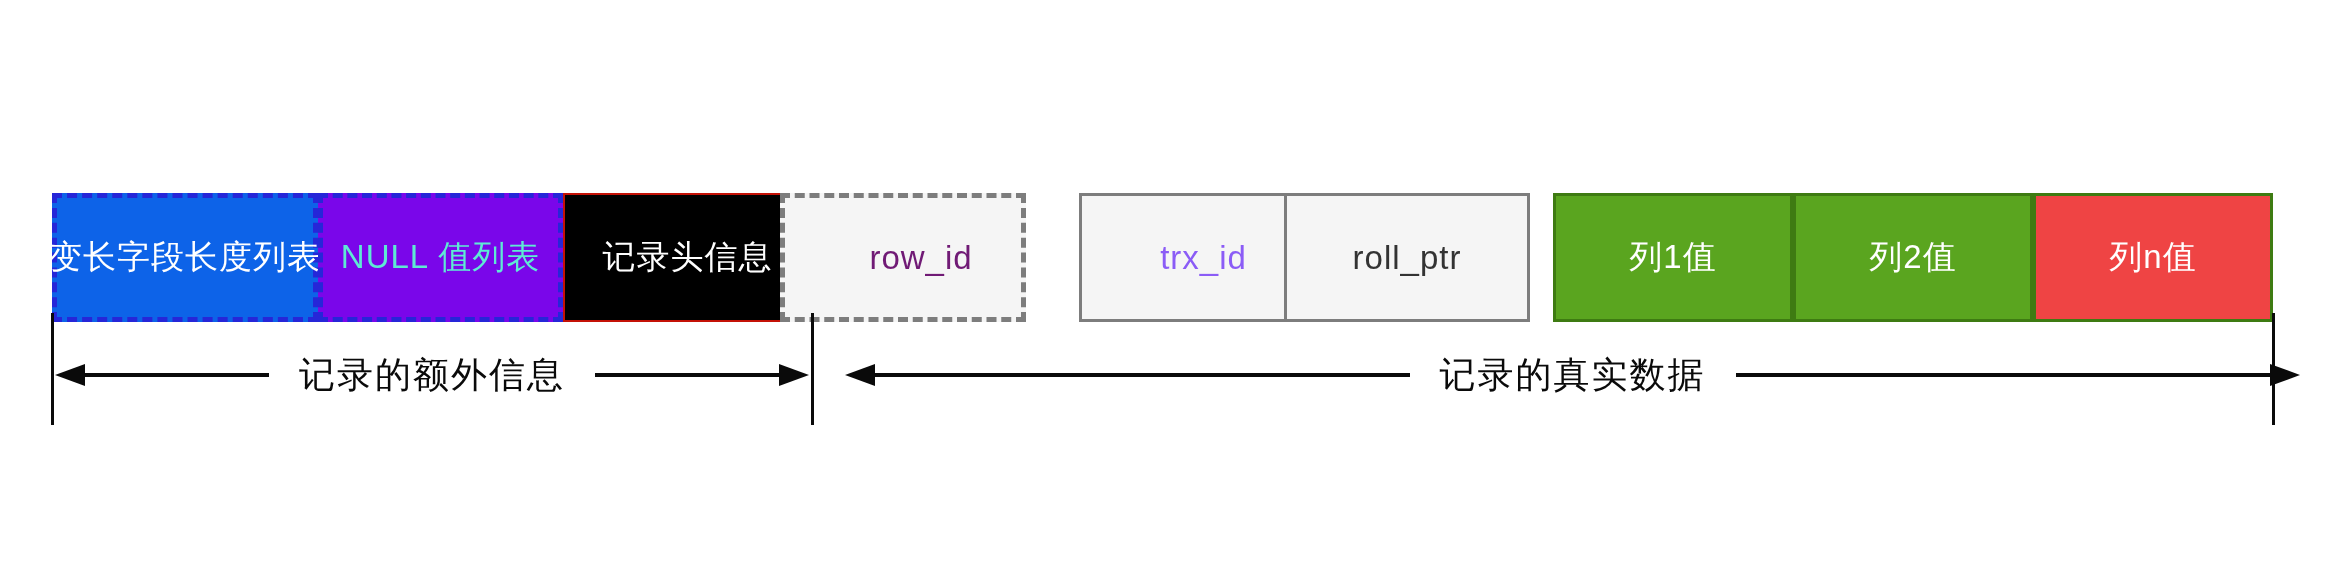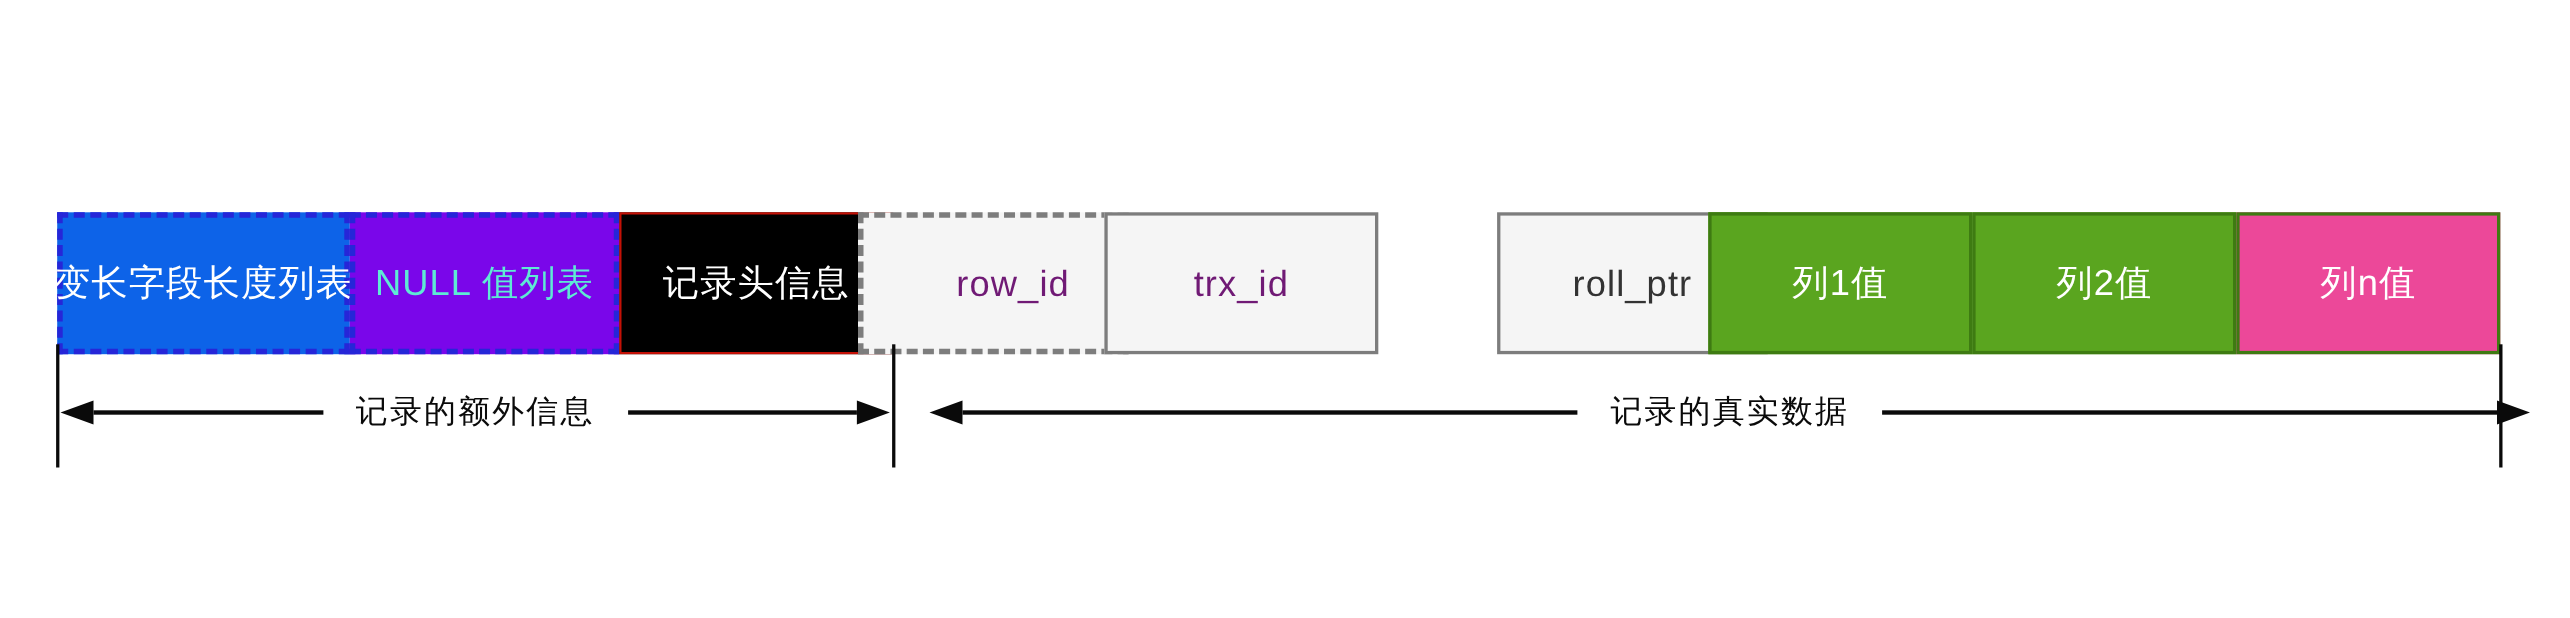--- a/index.html
+++ b/index.html
@@ -52,21 +52,21 @@
     height: 0;
     border-top: 11px solid transparent;
     border-bottom: 11px solid transparent;
     flex: none;
   }
   .arrow-head.left  { border-right: 30px solid #0a0a0a; }
   .arrow-head.right { border-left: 30px solid #0a0a0a; }
   .span-label {
     flex: none;
     padding: 0 30px;
-    font-size: 29px;
+    font-size: 36px;
     color: #0a0a0a;
     letter-spacing: 2px;
     white-space: nowrap;
   }
   .tick {
     position: absolute;
     width: 3px;
     background: #0a0a0a;
   }
 </style>
@@ -79,33 +79,33 @@
     </div>
     <div class="cell" style="left: 266px; width: 245px; background: rgb(122, 6, 234); color: #5eead4; border: 5px dashed rgb(38, 38, 216);">
       <span>NULL 值列表</span>
     </div>
     <div class="cell" style="left: 511px; width: 249px; background: #000000; color: rgb(255, 255, 255); border: 2px solid rgb(196, 17, 6);">
       <span>记录头信息</span>
     </div>
     <div class="cell" style="left: 728px; width: 246px; background: rgb(245, 245, 245); color: #701a75; border: 5px dashed rgb(125, 125, 125); padding-left: 36px;">
       <span>row_id</span>
     </div>
-    <div class="cell" style="left: 952px; width: 249px; background: rgb(245, 245, 245); color: #701a75; border: 3px solid rgb(125, 125, 125);">
+    <div class="cell" style="left: 1027px; width: 249px; background: rgb(245, 245, 245); color: #8b5cf6; border: 3px solid rgb(125, 125, 125);">
       <span>trx_id</span>
     </div>
-    <div class="cell" style="left: 1309px; width: 246px; background: rgb(245, 245, 245); color: rgb(51, 51, 51); border: 3px solid rgb(125, 125, 125);">
+    <div class="cell" style="left: 1232px; width: 246px; background: rgb(245, 245, 245); color: rgb(51, 51, 51); border: 3px solid rgb(125, 125, 125);">
       <span>roll_ptr</span>
     </div>
     <div class="cell" style="left: 1501px; width: 240px; background: rgb(90, 165, 31); color: rgb(255, 255, 255); border: 3px solid rgb(62, 123, 18); text-align: center;">
       <span>列1值</span>
     </div>
     <div class="cell" style="left: 1741px; width: 240px; background: rgb(90, 165, 31); color: rgb(255, 255, 255); border: 3px solid rgb(62, 123, 18);">
       <span>列2值</span>
     </div>
-    <div class="cell" style="left: 1981px; width: 240px; background: #ec4899; color: rgb(255, 255, 255); border: 3px solid rgb(62, 123, 18); text-align: right;">
+    <div class="cell" style="left: 1981px; width: 240px; background: #ef4444; color: rgb(255, 255, 255); border: 3px solid rgb(62, 123, 18); text-align: right;">
       <span>列n值</span>
     </div>
   </div>
 <div>
     <div class="span-arrow" style="left: 55px; width: 754px; top: 313px; height: 124px;">
       <div class="arrow-head left"></div>
       <div class="arrow-line"></div>
       <div class="span-label">记录的额外信息</div>
       <div class="arrow-line"></div>
       <div class="arrow-head right"></div>

